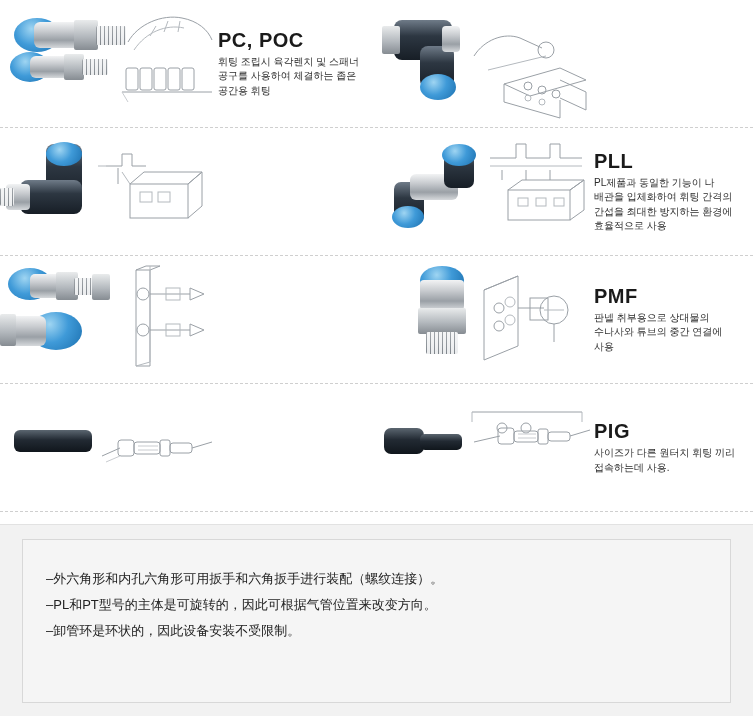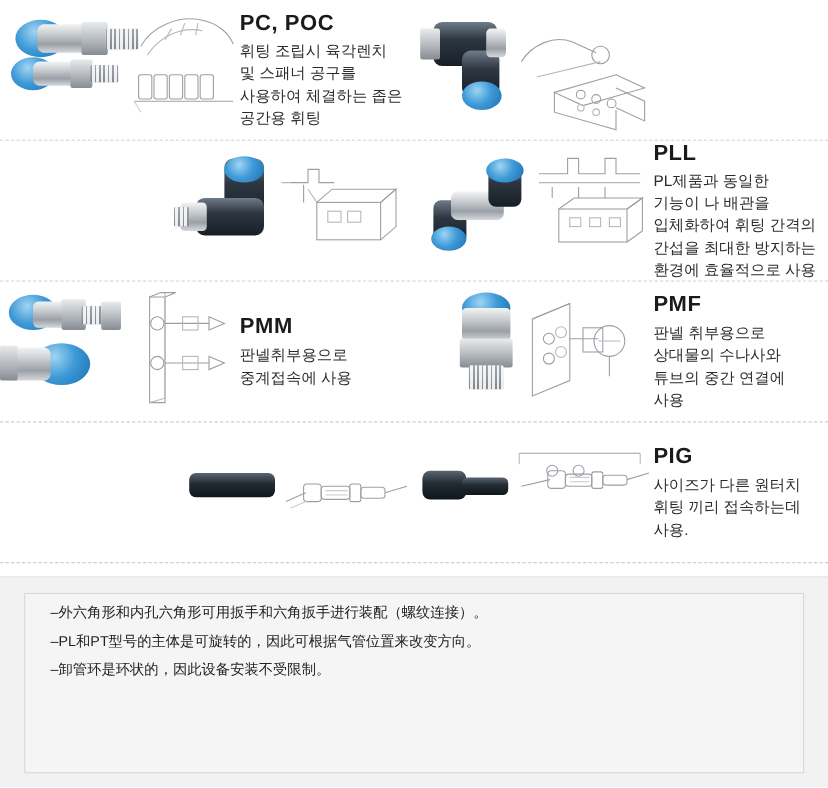--- a/index.html
+++ b/index.html
@@ -25,21 +25,20 @@
     border-bottom: 1px dashed #cfcfcf;
   }
   .row.last { border-bottom: 1px dashed #cfcfcf; }
 
   .half {
     position: relative;
     width: 376px;
     height: 100%;
     display: flex;
     align-items: center;
-    justify-content: flex-end;
   }
 
   .art {
     position: relative;
     width: 218px;
     height: 100%;
     flex: 0 0 218px;
   }
 
   .txt {
@@ -48,21 +47,21 @@
   }
   .code {
     font-size: 20px;
     font-weight: bold;
     color: #1a1a1a;
     line-height: 1.1;
     margin-bottom: 4px;
     letter-spacing: .5px;
   }
   .desc {
-    font-size: 14px;
+    font-size: 10px;
     color: #2b2b2b;
     line-height: 1.45;
     word-break: keep-all;
   }
 
   
   .collar {
     position: absolute;
     background: linear-gradient(180deg,#7fc4ee 0%,#2f8fd0 45%,#1b6fae 100%);
     border-radius: 4px;
@@ -122,21 +121,21 @@
     left: 38px; top: 528px;
     background: #2f2f2f;
     color: #fff;
     font-size: 13px;
     letter-spacing: 4px;
     padding: 5px 16px 6px 18px;
     border-radius: 2px;
   }
   .panel-body {
     position: absolute;
-    left: 46px; top: 544px;
+    left: 46px; top: 566px;
     width: 660px;
   }
   .panel-line {
     font-size: 13px;
     color: #222;
     line-height: 26px;
     white-space: nowrap;
   }
 </style>
 </head>
@@ -277,24 +276,20 @@
           <circle cx="33" cy="30" r="6" stroke="#9aa0a6"></circle>
           <circle cx="33" cy="66" r="6" stroke="#9aa0a6"></circle>
           <path d="M40 30 l40 0" stroke="#9aa0a6"></path>
           <path d="M40 66 l40 0" stroke="#9aa0a6"></path>
           <rect x="56" y="24" width="14" height="12" stroke="#b4b9be"></rect>
           <rect x="56" y="60" width="14" height="12" stroke="#b4b9be"></rect>
           <path d="M80 24 l14 6 l-14 6 z" stroke="#9aa0a6"></path>
           <path d="M80 60 l14 6 l-14 6 z" stroke="#9aa0a6"></path>
         </svg>
       </div>
-      <div class="txt">
-        <div class="code">PMM</div>
-        <div class="desc">판넬취부용으로 중계접속에 사용</div>
-      </div>
     </div>
 
     <div class="half">
       <div class="art">
         <div class="collar round" style="left:44px; top:10px; width:44px; height:28px;"></div>
         <div class="nickel" style="left:44px; top:24px; width:44px; height:30px; border-radius:4px;"></div>
         <div class="hex" style="left:42px; top:52px; width:48px; height:26px;"></div>
         <div class="thread" style="left:50px; top:76px; width:32px; height:22px;"></div>
 
         <svg class="sketch" style="left:98px; top:8px;" width="118" height="112" viewBox="0 0 118 112">

